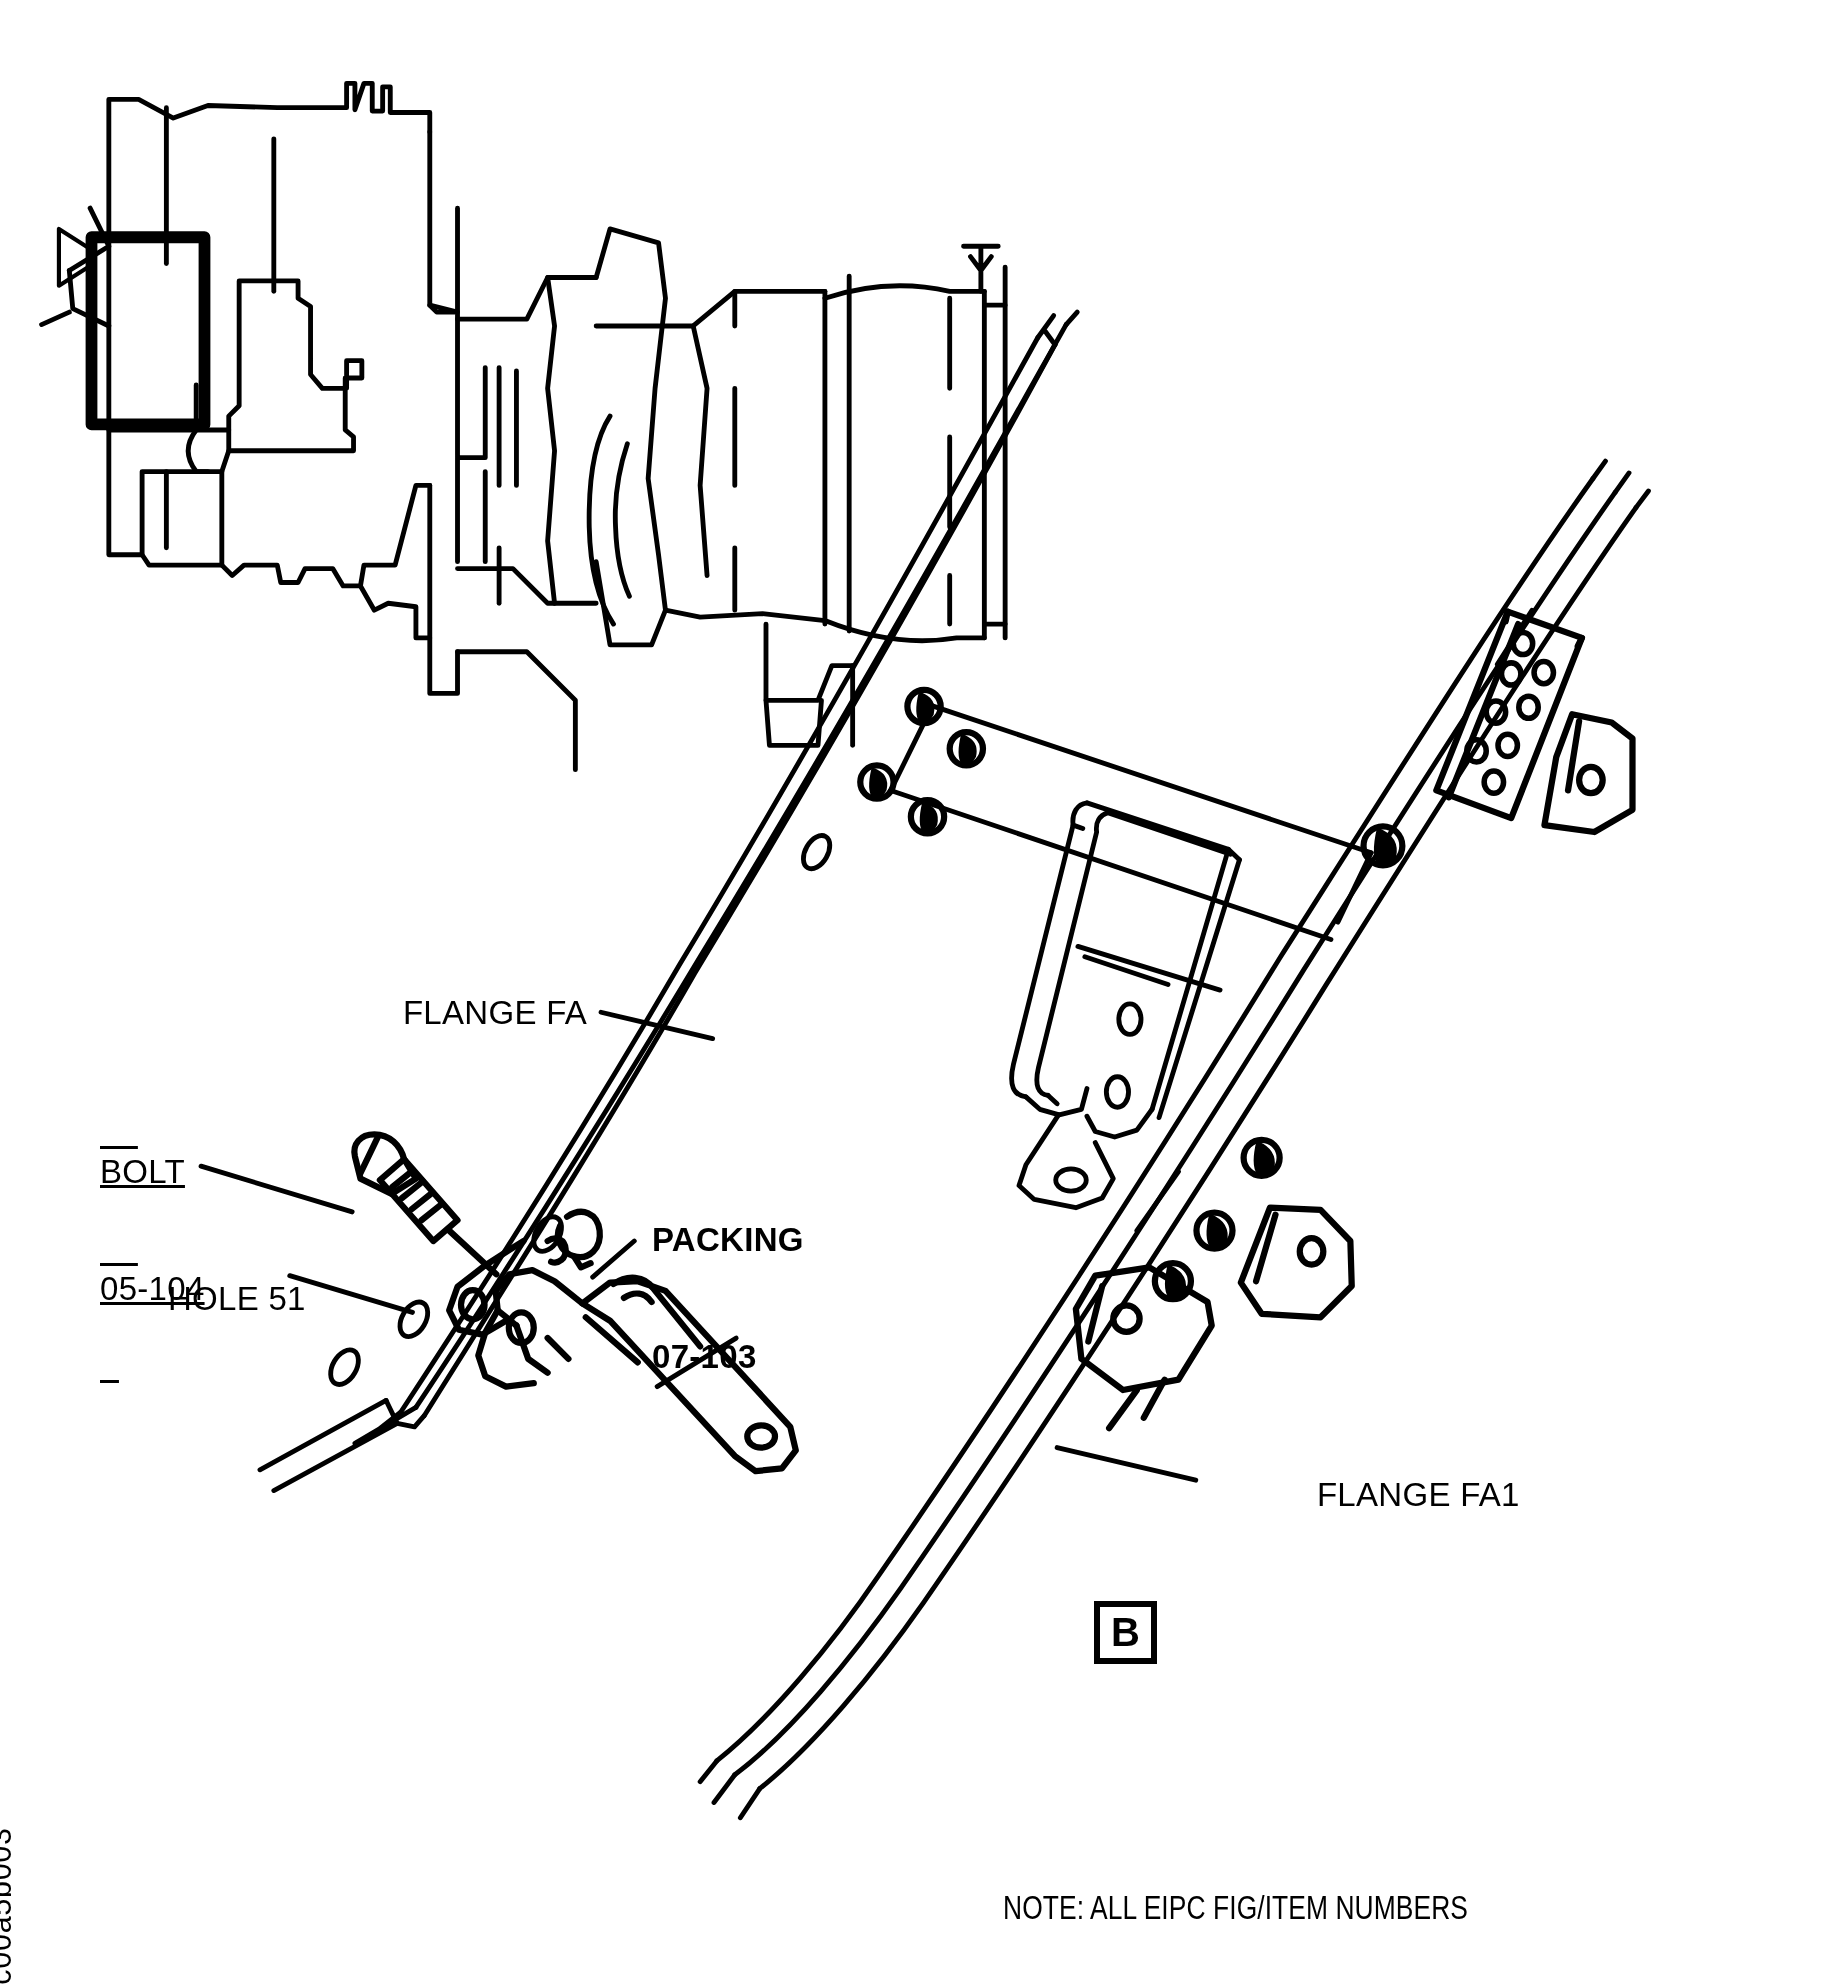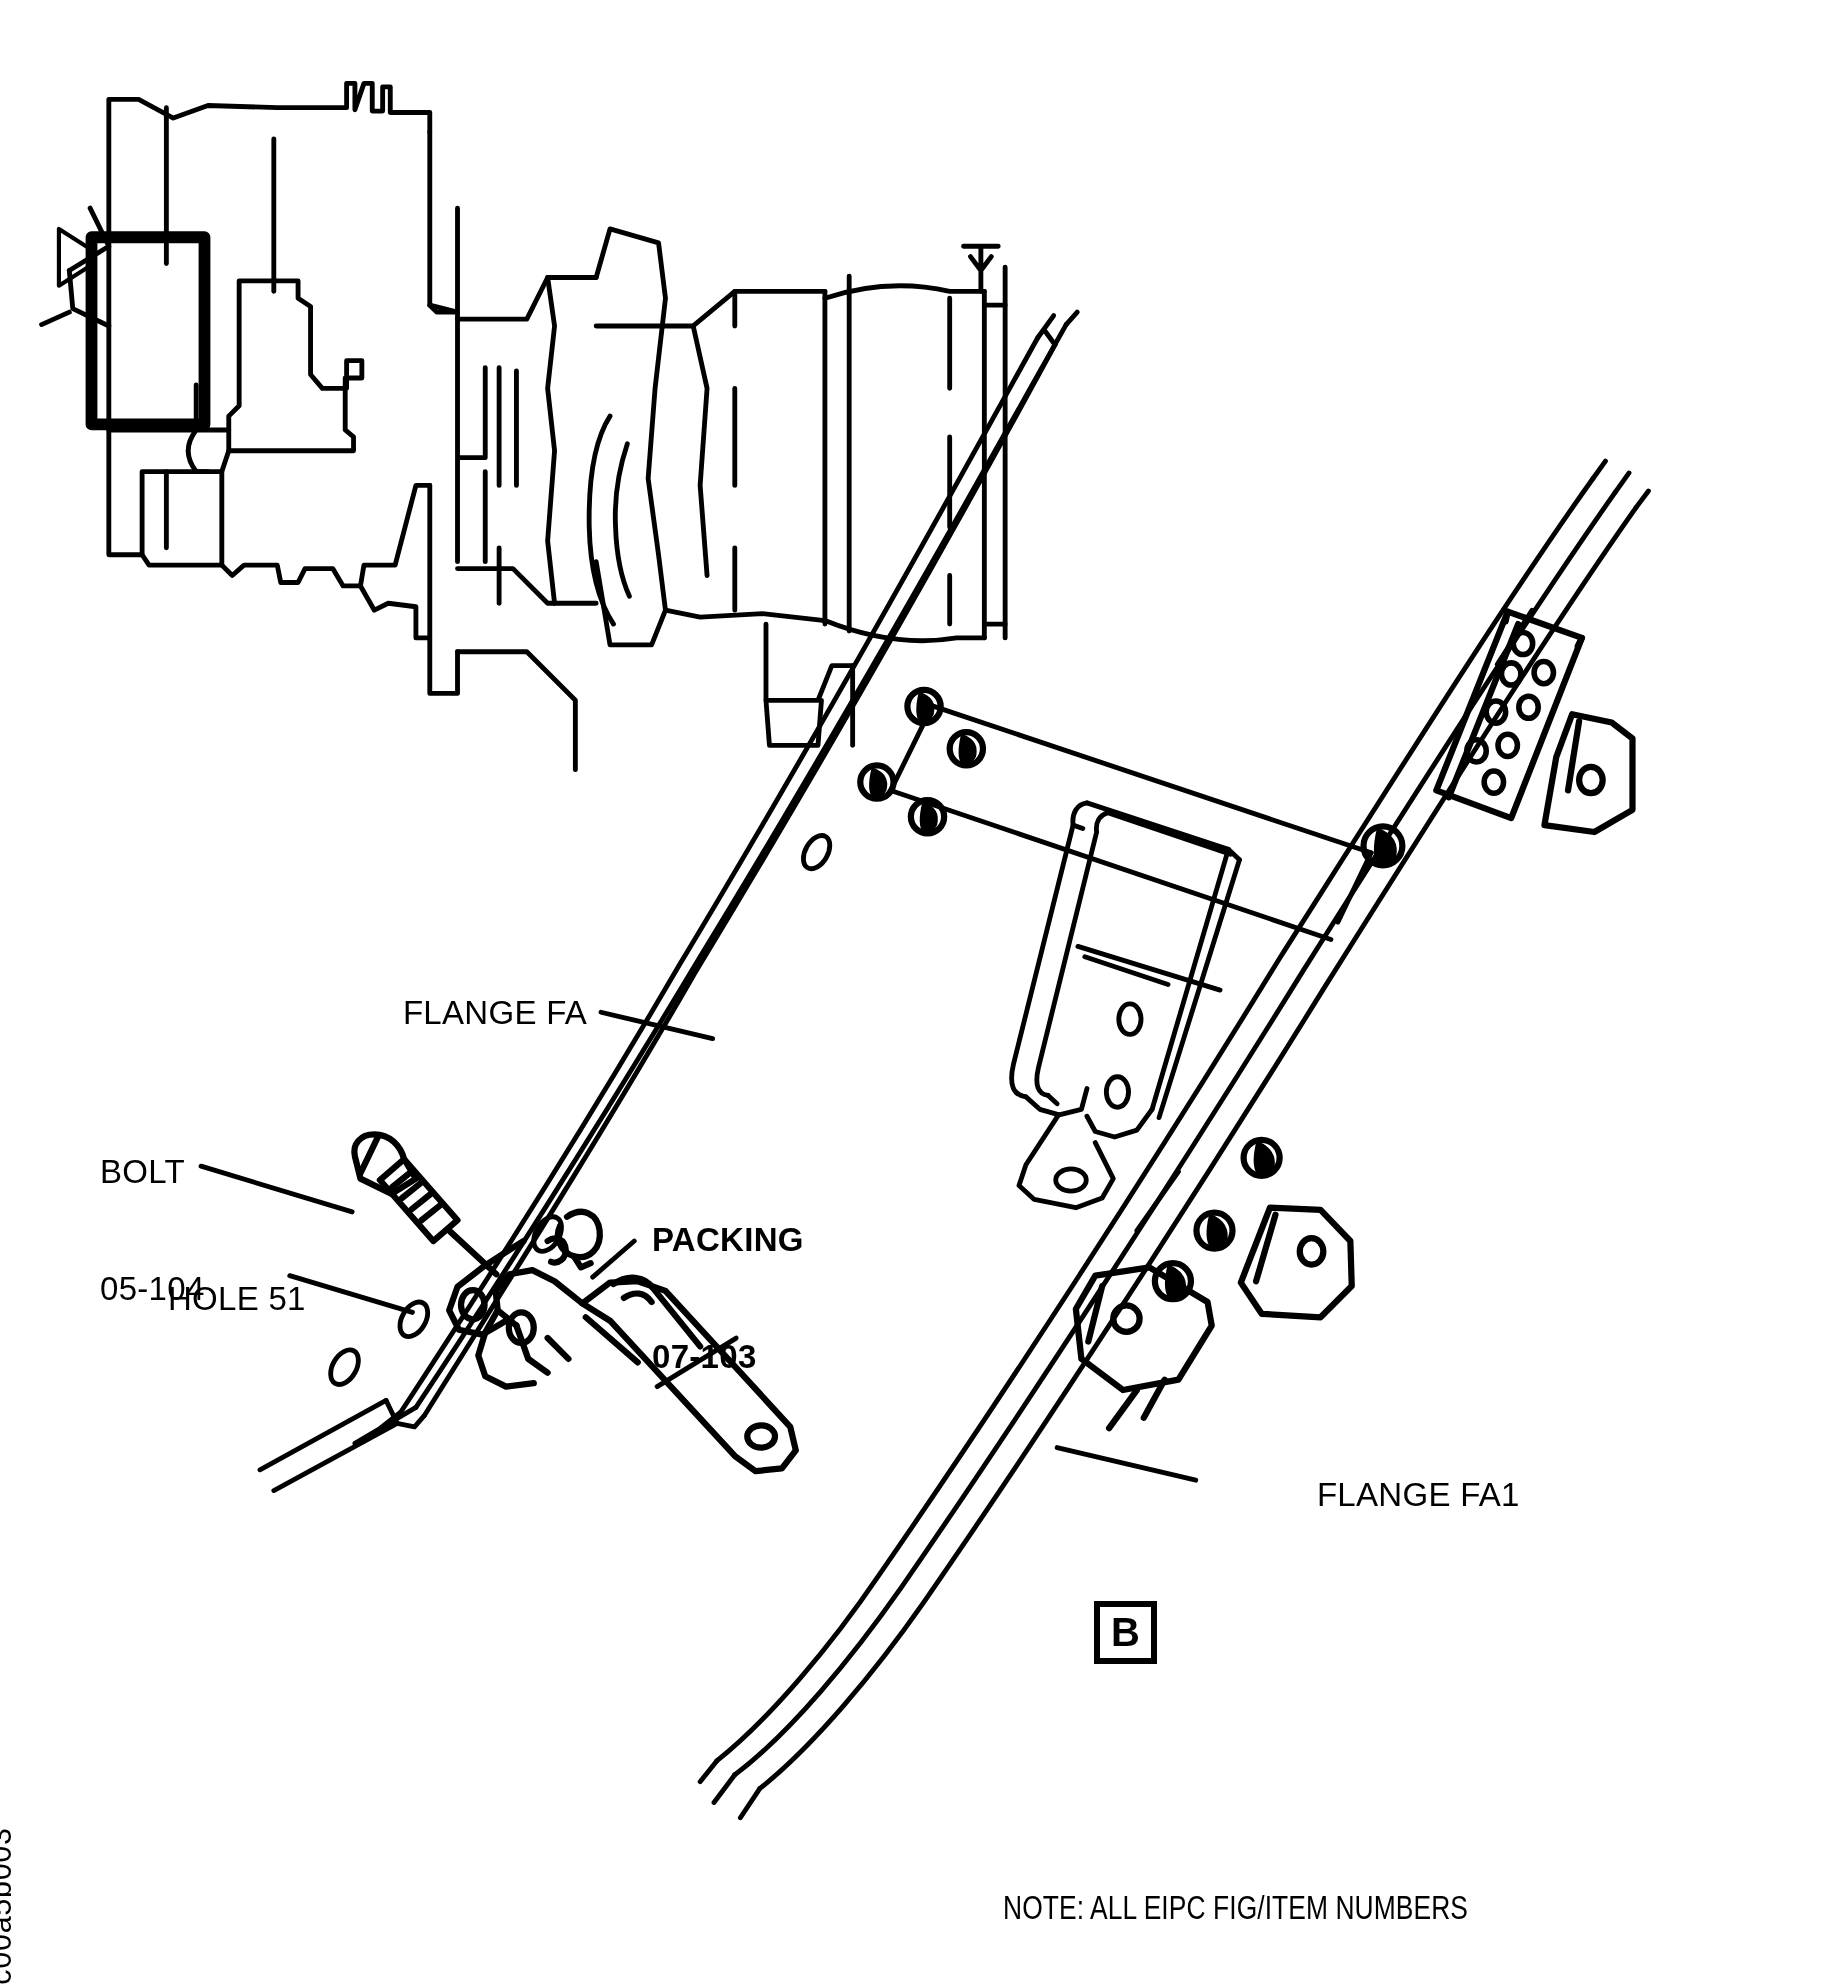--- a/index.html
+++ b/index.html
@@ -317,21 +317,21 @@
         <path d="M1725 2135 L1525 2088"></path>
       </g>
 
     </g>
   </svg>
 
   <div class="lbl lbl-main" style="left:365px; top:955px;">
     <span>FLANGE FA</span>
   </div>
 
-  <div class="lbl lbl-main" style="left:100px; top:1075px;">
+  <div class="lbl lbl-main" style="left:100px; top:1075px;text-decoration:underline;">
     <div>BOLT</div>
     <div>05-104</div>
   </div>
 
   <div class="lbl lbl-main" style="left:130px; top:1241px;">
     <span>HOLE 51</span>
   </div>
 
   <div class="lbl lbl-main" style="left:652px; top:1143px;font-weight:bold;">
     <div>PACKING</div>

